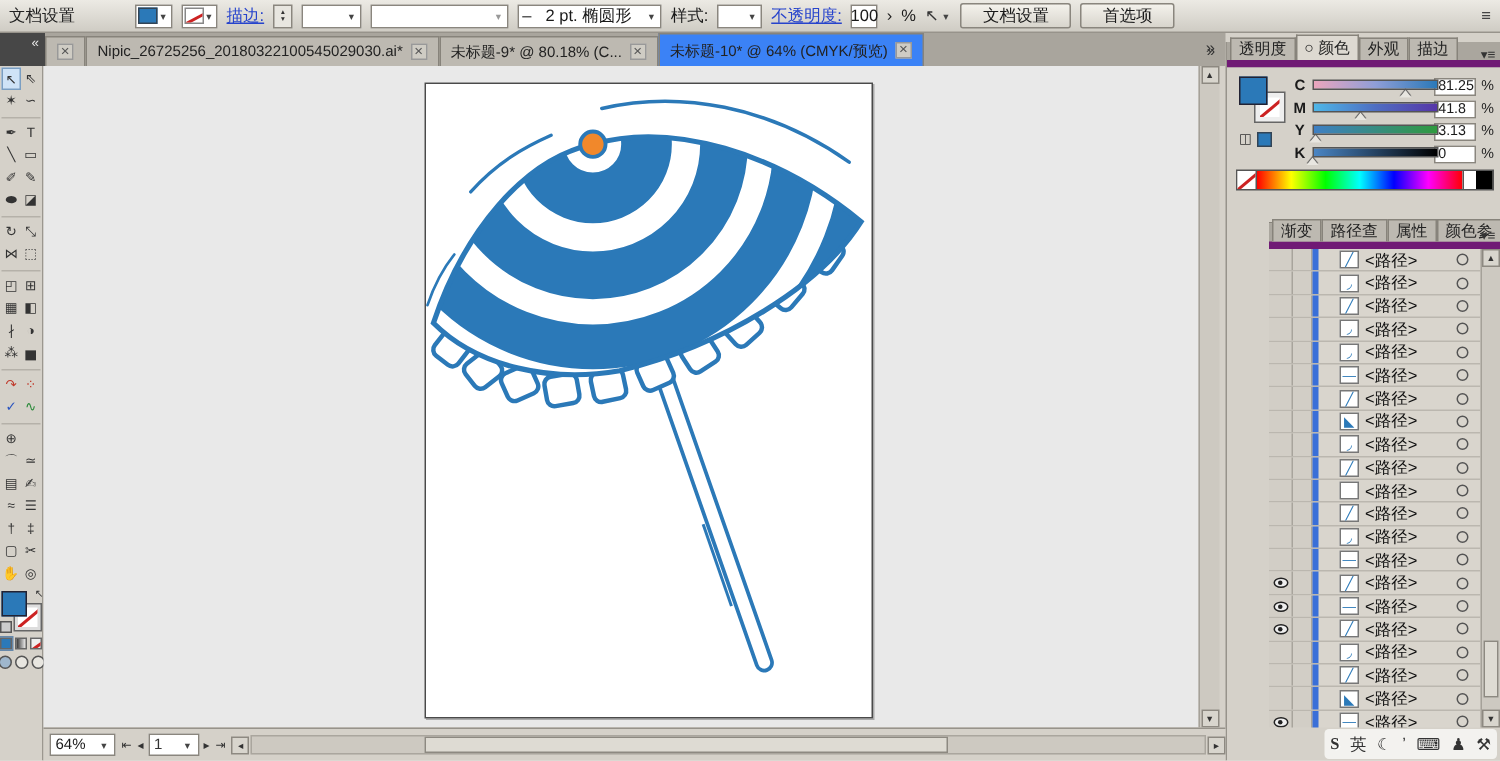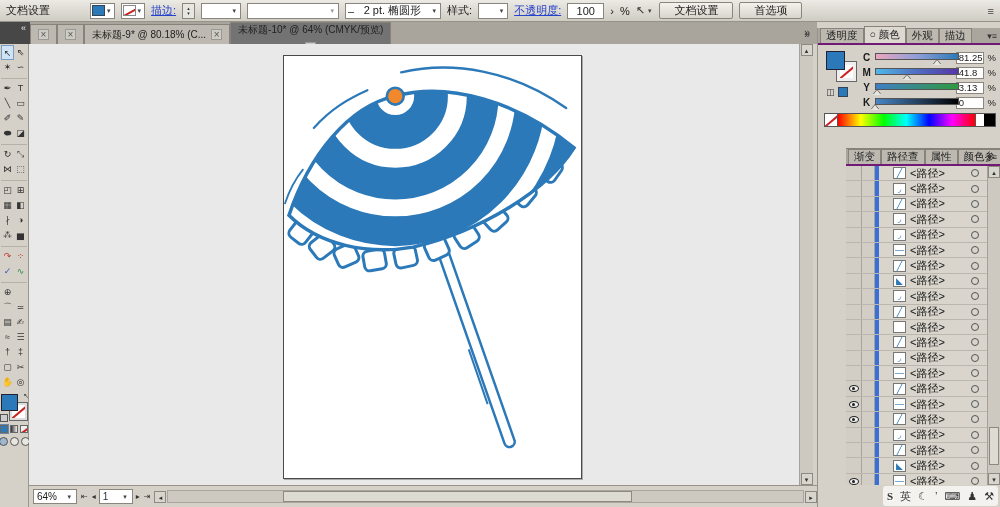--- a/index.html
+++ b/index.html
@@ -16,32 +16,32 @@
   .swatch-combo{display:flex;align-items:center;border:1px solid #8a867e;background:#fff;height:16px;padding:1px;}
   .swatch{width:13px;height:11px;display:inline-block;}
   .swatch.fill-blue{background:var(--ub);border:1px solid #345;}
   .swatch.none{background:#fff;border:1px solid #888;position:relative;overflow:hidden;}
   .swatch.none::after{content:"";position:absolute;left:-2px;top:4px;width:22px;height:2px;background:#c22;transform:rotate(-28deg);}
   .dd{font-size:7px;color:#444;padding:0 2px;}
   .blue-link{color:var(--link);text-decoration:underline;cursor:pointer;}
   .combo{background:#fff;border:1px solid #8a867e;height:16px;display:flex;align-items:center;justify-content:space-between;padding:0 2px;gap:3px;}
   .stepper{width:13px;height:16px;border:1px solid #8a867e;background:#e8e6e0;display:flex;flex-direction:column;align-items:center;justify-content:center;font-size:5px;line-height:5px;color:#333;}
   .combo.small{width:40px;} .combo.brush{width:92px;} .combo.profile{width:96px;} .combo.style{width:30px;}
-  .val-box{width:37px;height:16px;border:1px solid #8a867e;background:#fff;display:flex;align-items:center;justify-content:center;}
+  .val-box{width:18px;height:16px;border:1px solid #8a867e;background:#fff;display:flex;align-items:center;justify-content:center;}
   .cb-btn{height:17px;padding:0 14px;border:1px solid #8a867e;border-radius:2px;background:linear-gradient(#f4f2ec,#d8d5cd);display:flex;align-items:center;}
   .icon-btn{display:flex;align-items:center;gap:1px;color:#333;}
   .cb-right{margin-left:auto;display:flex;align-items:center;color:#444;}
 
   
   .tab-bar{position:absolute;left:0;top:22px;width:817px;height:22px;background:#a9a59d;display:flex;align-items:flex-end;}
   .tools-header{width:30px;height:22px;background:#474747;color:#e8e8e8;font-size:9px;display:flex;align-items:flex-start;justify-content:flex-end;padding:1px 4px;}
   .doc-tabs{display:flex;align-items:flex-end;overflow:hidden;flex:1;}
   .doc-tab{height:20px;display:flex;align-items:center;gap:5px;padding:0 7px;background:#bdb9b1;
     border:1px solid #87837b;border-bottom:none;font-size:10px;white-space:nowrap;color:#222;}
-  .doc-tab.active{background:#737373;height:22px;flex-direction:column;}
+  .doc-tab.active{background:#3b82f6;height:22px;}
   .doc-tab-close{font-size:10px;color:#555;border:1px solid #999;background:#cfccc4;width:11px;height:11px;line-height:9px;text-align:center;}
   .tab-overflow{position:absolute;right:8px;top:4px;color:#333;font-size:11px;}
 
   
   .toolbar{position:absolute;left:0;top:44px;width:29px;height:463px;background:#d5d1c9;
     border-right:1px solid #9b978f;display:flex;flex-direction:column;align-items:center;padding-top:1px;}
   .tool-grid{display:grid;grid-template-columns:13px 13px;}
   .tool-btn{width:13px;height:15px;font-size:9px;line-height:14px;text-align:center;color:#333;}
   .tool-btn.active{background:#cfe3f7;border:1px solid #7a9ec2;}
   .tool-sep{grid-column:1 / span 2;height:4px;border-bottom:1px solid #b5b1a9;margin-bottom:2px;}
@@ -65,21 +65,21 @@
   .canvas{position:absolute;left:29px;top:44px;width:774px;height:441px;background:#e9e9e9;overflow:hidden;}
   .artboard{position:absolute;left:254px;top:11px;width:299px;height:424px;background:#fff;
     border:1px solid #4a4a4a;box-shadow:1px 1px 0 #aaa;}
   .artboard svg{display:block;width:100%;height:100%;}
   .vscroll{position:absolute;right:187px;top:44px;width:14px;height:441px;background:#cdc9c1;border-left:1px solid #a5a199;display:flex;flex-direction:column;justify-content:space-between;align-items:center;}
   .scroll-arrow{width:12px;height:12px;background:#d8d5cd;border:1px solid #8d8981;font-size:7px;line-height:11px;text-align:center;color:#333;}
   .dock-collapse{position:absolute;right:190px;top:29px;font-size:10px;color:#333;}
 
   
   .dock{position:absolute;right:0;top:28px;width:183px;height:479px;background:#d5d1c9;border-left:1px solid #97938b;}
-  .panel-tabs{height:17px;display:flex;align-items:flex-end;background:#aaa69e;border-bottom:2px solid #701a75;padding-left:2px;position:relative;}
+  .panel-tabs{height:17px;display:flex;align-items:flex-end;background:#aaa69e;border-bottom:5px solid #701a75;padding-left:2px;position:relative;}
   .panel-tab{height:15px;padding:0 5px;font-size:10.5px;background:#bdb9b1;border:1px solid #87837b;border-bottom:none;display:flex;align-items:center;gap:2px;white-space:nowrap;color:#222;}
   .panel-tab.active{background:#ddd9d1;height:17px;}
   .panel-menu{position:absolute;right:3px;top:3px;font-size:9px;color:#333;}
 
   .color-panel{position:relative;height:103px;background:#d5d1c9;}
   .cp-proxy{position:absolute;left:8px;top:6px;width:30px;height:30px;}
   .cp-fill{position:absolute;left:0;top:0;width:19px;height:19px;background:var(--ub);border:1px solid #223;z-index:2;}
   .cp-stroke{position:absolute;right:0;bottom:0;width:19px;height:19px;background:#fff;border:3px solid #eee;outline:1px solid #666;overflow:hidden;}
   .cp-stroke::after{content:"";position:absolute;left:-5px;top:5px;width:28px;height:2px;background:#c22;transform:rotate(-40deg);}
   .cp-gamut{position:absolute;left:8px;top:42px;display:flex;gap:3px;align-items:center;font-size:9px;color:#333;}
@@ -190,20 +190,21 @@
 
   <div class="tab-bar">
     <div class="tools-header">
         <span>«</span>
       </div>
     <div class="doc-tabs">
         <div class="doc-tab">
     <span class="doc-tab-close">×</span>
   </div>
         <div class="doc-tab">
+    <span class="doc-tab-label">Nipic_26725256_20180322100545029030.ai*</span>
     <span class="doc-tab-close">×</span>
   </div>
         <div class="doc-tab">
     <span class="doc-tab-label">未标题-9* @ 80.18% (C...</span>
     <span class="doc-tab-close">×</span>
   </div>
         <div class="doc-tab active">
     <span class="doc-tab-label">未标题-10* @ 64% (CMYK/预览)</span>
     <span class="doc-tab-close">×</span>
   </div>

